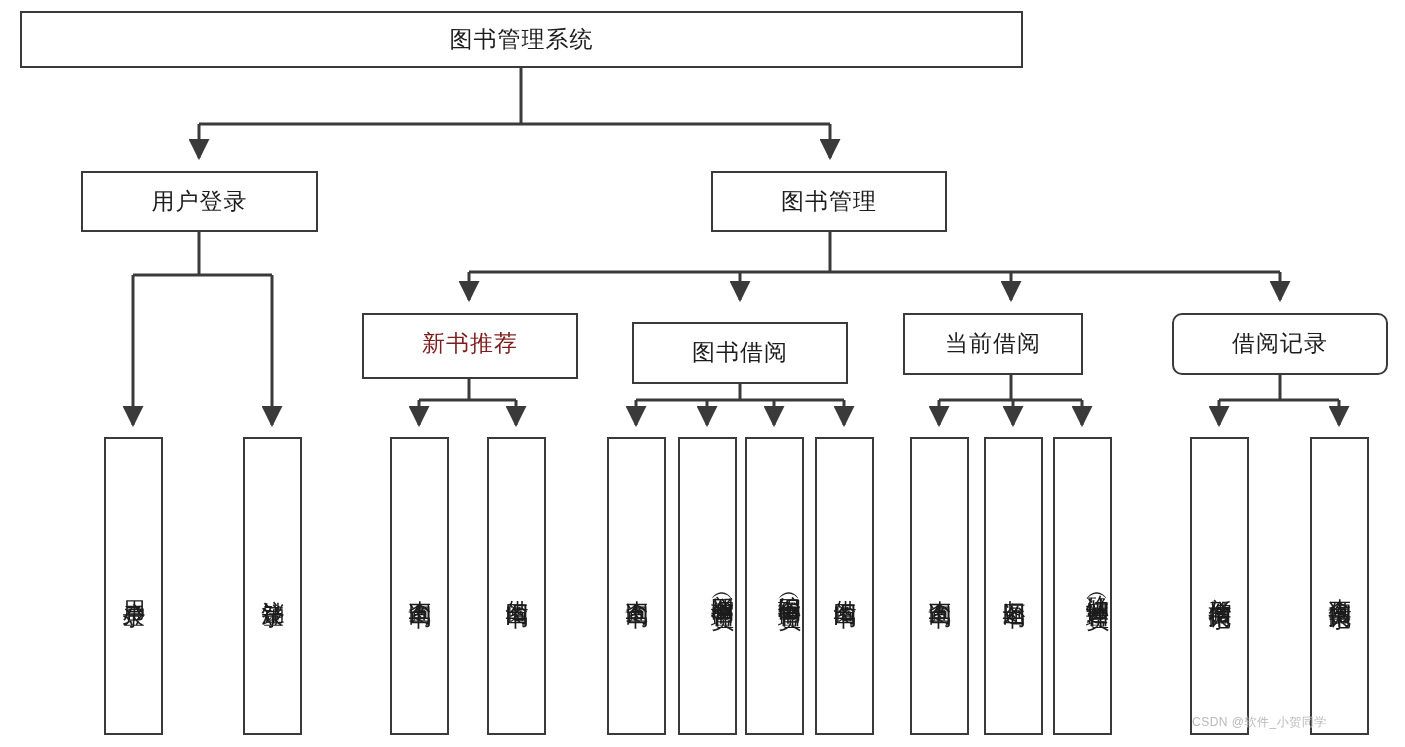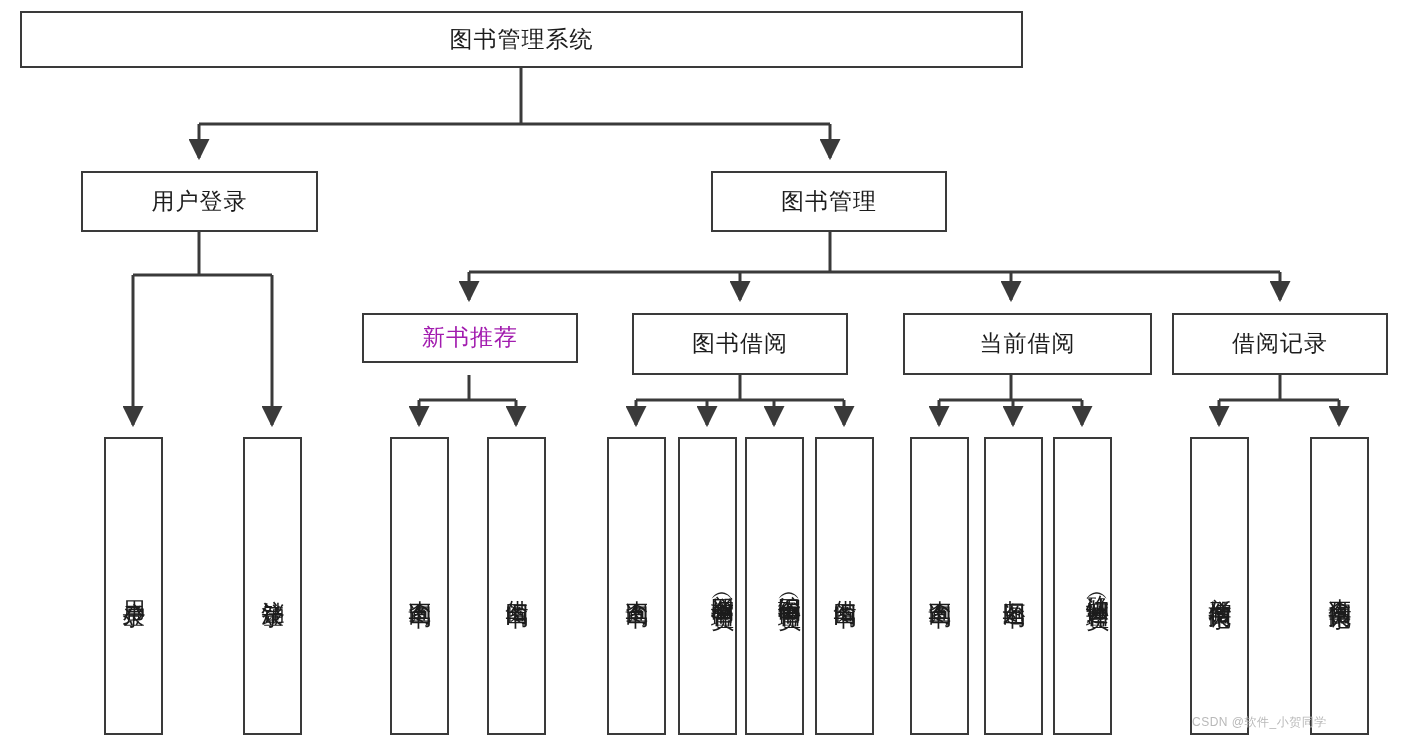--- a/index.html
+++ b/index.html
@@ -123,30 +123,30 @@
     <span class="label">图书管理系统</span>
   </div>
 
   <div class="node horiz" style="left: 81px; top: 171px; width: 237px; height: 61px; border-color: rgb(58, 58, 58); background: rgb(255, 255, 255); color: rgb(28, 28, 28);">
     <span class="label">用户登录</span>
   </div>
   <div class="node horiz" style="left: 711px; top: 171px; width: 236px; height: 61px; border-color: rgb(58, 58, 58); background: rgb(255, 255, 255); color: rgb(28, 28, 28); text-align: right;">
     <span class="label">图书管理</span>
   </div>
 
-  <div class="node horiz" style="left: 362px; top: 313px; width: 216px; height: 50px; border-color: rgb(58, 58, 58); background: rgb(255, 255, 255); color: #a21caf;">
+  <div class="node horiz" style="left: 362px; top: 313px; width: 216px; height: 66px; border-color: rgb(58, 58, 58); background: rgb(255, 255, 255); color: #7f1d1d; font-family: Liberation Mono, monospace;">
     <span class="label">新书推荐</span>
   </div>
-  <div class="node horiz" style="left: 632px; top: 313px; width: 216px; height: 62px; border-color: rgb(58, 58, 58); background: rgb(255, 255, 255); color: rgb(28, 28, 28);">
+  <div class="node horiz" style="left: 632px; top: 322px; width: 216px; height: 62px; border-color: rgb(58, 58, 58); background: rgb(255, 255, 255); color: rgb(28, 28, 28);">
     <span class="label">图书借阅</span>
   </div>
-  <div class="node horiz" style="left: 903px; top: 313px; width: 249px; height: 62px; border-color: rgb(58, 58, 58); background: rgb(255, 255, 255); color: rgb(28, 28, 28); align-items: center;">
+  <div class="node horiz" style="left: 903px; top: 313px; width: 180px; height: 62px; border-color: rgb(58, 58, 58); background: rgb(255, 255, 255); color: rgb(28, 28, 28); align-items: center;">
     <span class="label">当前借阅</span>
   </div>
-  <div class="node horiz" style="left: 1172px; top: 313px; width: 216px; height: 62px; border-color: rgb(58, 58, 58); background: rgb(255, 255, 255); color: rgb(28, 28, 28);">
+  <div class="node horiz" style="left: 1172px; top: 313px; width: 216px; height: 62px; border-color: rgb(58, 58, 58); background: rgb(255, 255, 255); color: rgb(28, 28, 28); border-radius: 10px;">
     <span class="label">借阅记录</span>
   </div>
 
   <div class="node vert" style="left: 104px; top: 437px; width: 59px; height: 298px; border-color: rgb(58, 58, 58); background: rgb(255, 255, 255); color: rgb(28, 28, 28);">
     <span class="label">用户登录</span>
   </div>
   <div class="node vert" style="left: 243px; top: 437px; width: 59px; height: 298px; border-color: rgb(58, 58, 58); background: rgb(255, 255, 255); color: rgb(28, 28, 28);">
     <span class="label">注销登录</span>
   </div>
 

